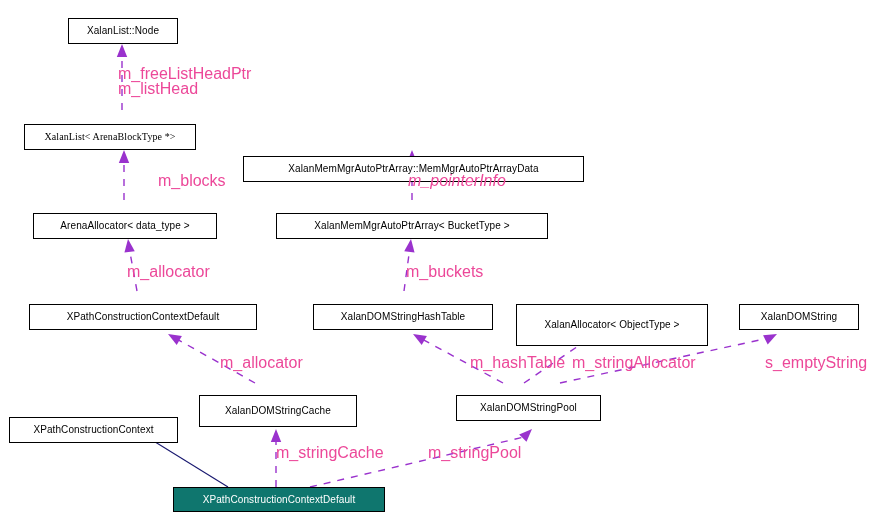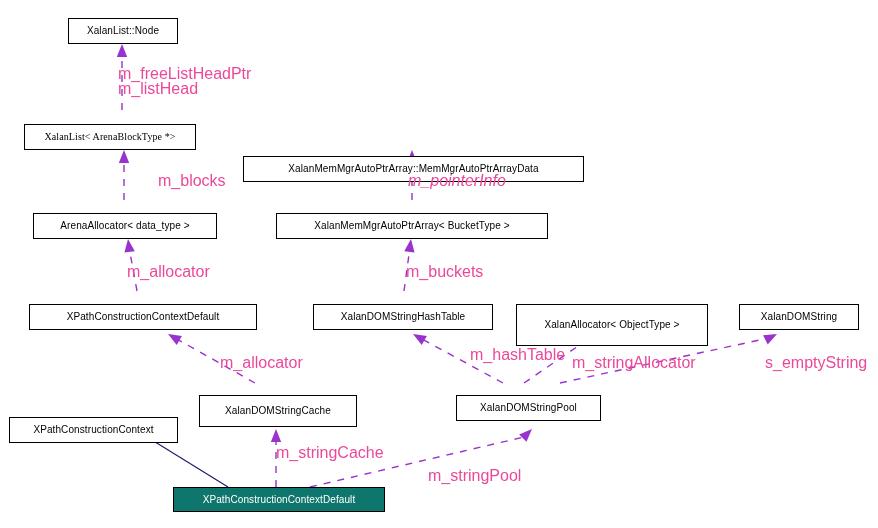--- a/index.html
+++ b/index.html
@@ -104,20 +104,20 @@
       <div class="node highlight" style="left: 173px; top: 487px; width: 212px; height: 25px;">XPathConstructionContextDefault</div>
     </div>
   <div id="label-layer">
       <div class="edge-label two-line" style="left: 118px; top: 66px;">m_freeListHeadPtr
 m_listHead</div>
       <div class="edge-label" style="left: 121px; top: 174px; padding-left: 37px;">m_blocks</div>
       <div class="edge-label" style="left: 408px; top: 174px; font-style: italic;">m_pointerInfo</div>
       <div class="edge-label" style="left: 127px; top: 265px;">m_allocator</div>
       <div class="edge-label" style="left: 406px; top: 265px;">m_buckets</div>
       <div class="edge-label" style="left: 220px; top: 356px;">m_allocator</div>
-      <div class="edge-label" style="left: 470px; top: 348px;">m_hashTable</div>
+      <div class="edge-label" style="left: 470px; top: 356px;">m_hashTable</div>
       <div class="edge-label" style="left: 572px; top: 356px;">m_stringAllocator</div>
       <div class="edge-label" style="left: 717px; top: 356px; margin-left: 48px;">s_emptyString</div>
       <div class="edge-label" style="left: 276px; top: 446px;">m_stringCache</div>
-      <div class="edge-label" style="left: 428px; top: 469px;">m_stringPool</div>
+      <div class="edge-label" style="left: 428px; top: 446px;">m_stringPool</div>
     </div>
 
 </div>
 
 </body></html>

